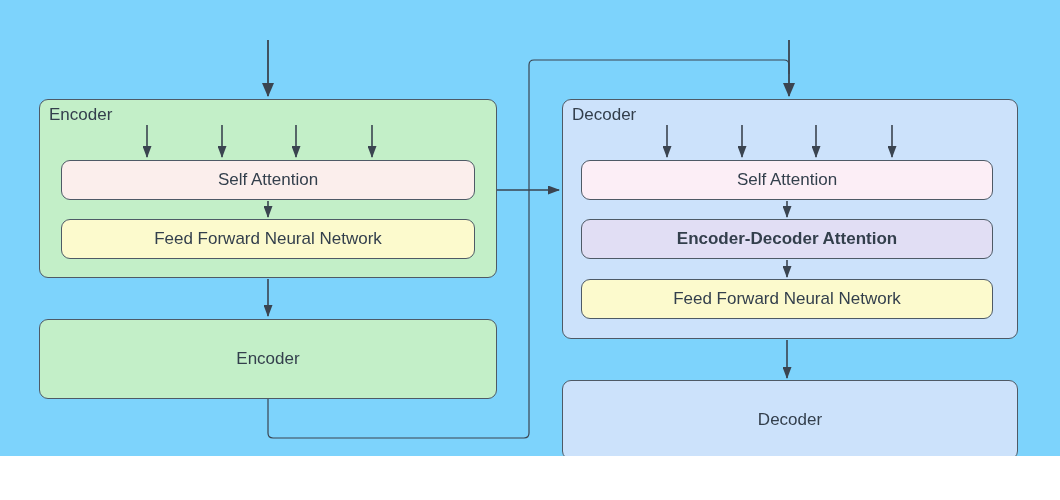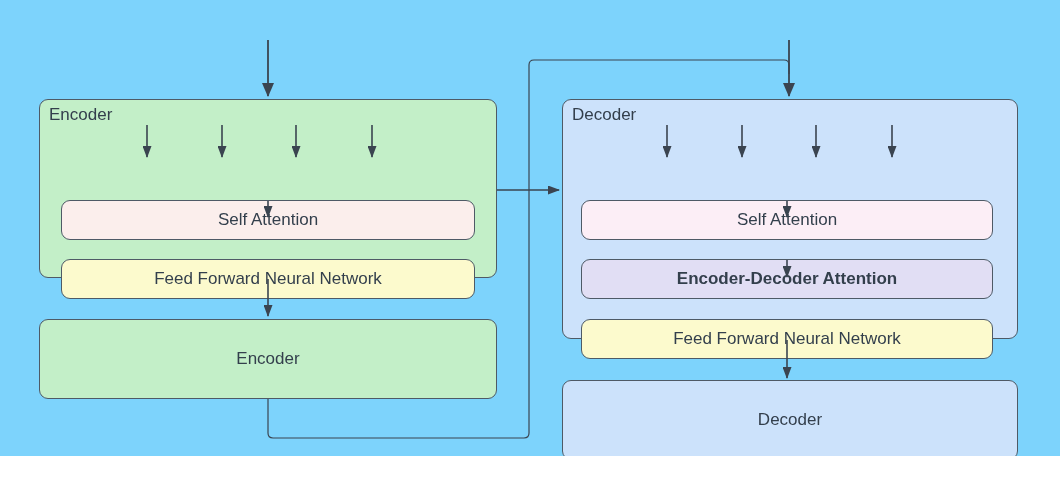--- a/index.html
+++ b/index.html
@@ -8,21 +8,21 @@
     font-family:"Liberation Sans", sans-serif; overflow:hidden;
   }
   .node {
     position:absolute; box-sizing:border-box;
     border:1.4px solid #4e5a66; border-radius:9px;
     display:flex; align-items:center; justify-content:center;
     font-size:17px; color:#333f4c; z-index:1;
   }
   .node.group { align-items:flex-start; justify-content:flex-start; z-index:0; }
   .group-label { position:absolute; top:5px; left:9px; }
-  .leaf { z-index:2;margin-top:40px; }
+  .leaf { z-index:2; }
   
   #enc-group { left:39px;  top:99px;  width:458px; height:179px; }
   #enc-sa    { left:61px;  top:160px; width:414px; height:40px;  }
   #enc-ffn   { left:61px;  top:219px; width:414px; height:40px;  }
   #enc-stack { left:39px;  top:319px; width:458px; height:80px;  }
   #dec-group { left:562px; top:99px;  width:456px; height:240px; }
   #dec-sa    { left:581px; top:160px; width:412px; height:40px;  }
   #dec-eda   { left:581px; top:219px; width:412px; height:40px;font-weight:bold;  }
   #dec-ffn   { left:581px; top:279px; width:412px; height:40px;  }
   #dec-stack { left:562px; top:380px; width:456px; height:80px;  }

